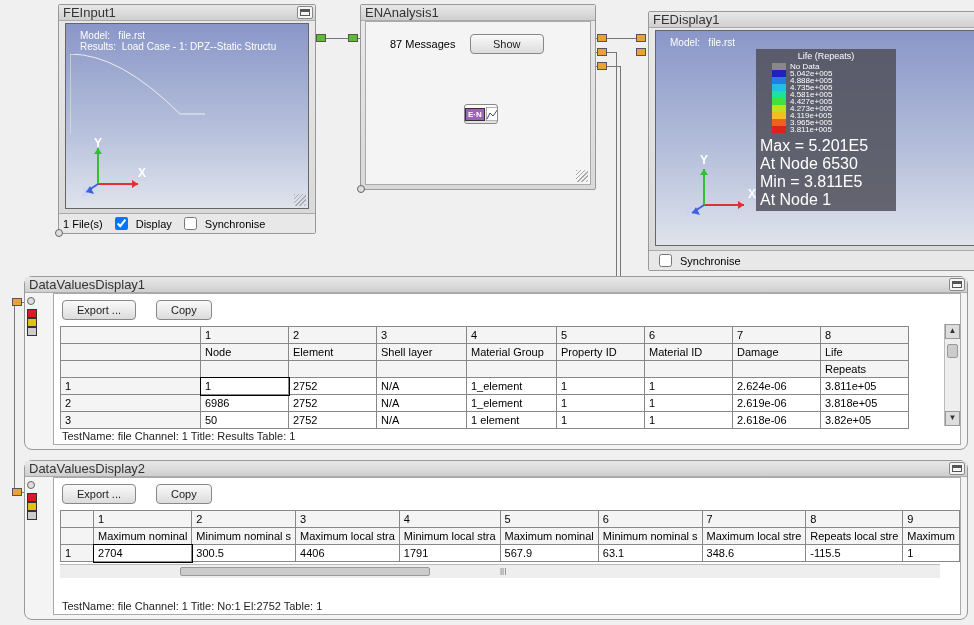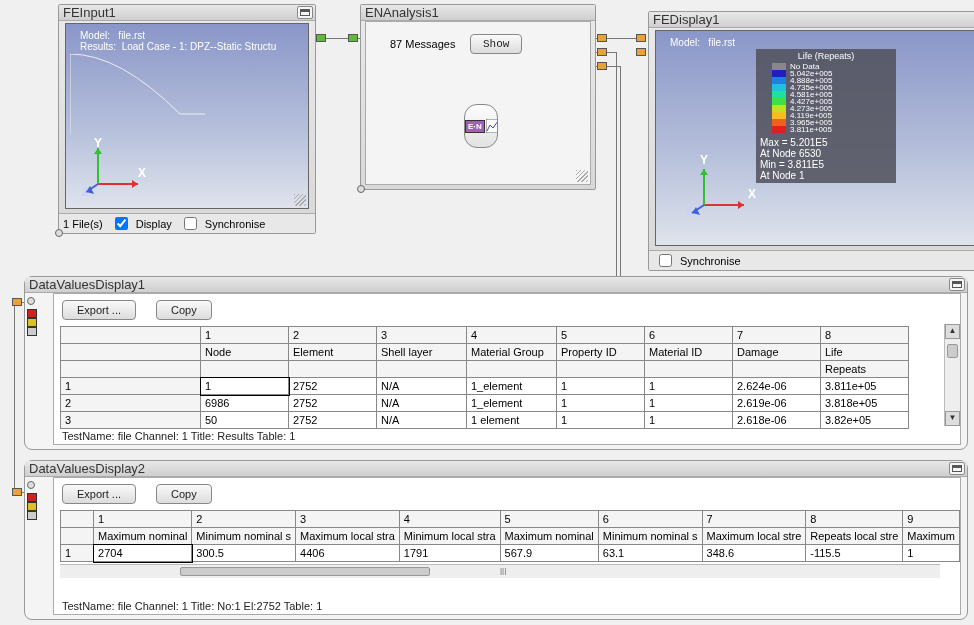--- a/index.html
+++ b/index.html
@@ -41,21 +41,21 @@
   .vscroll .thumb { position: absolute; top: 20px; left: 2px; right: 2px; height: 14px; background: #ccc; border: 1px solid #999; border-radius: 2px; }
   .hscroll { position: absolute; left: 0; right: 0; bottom: 0; height: 14px; background: #eee; border-top: 1px solid #bbb; }
   .hscroll .thumb { position: absolute; top: 2px; left: 120px; width: 250px; height: 9px; background: #ccc; border: 1px solid #999; border-radius: 2px; }
   
   .legend-box { position: absolute; background: rgba(80,80,90,0.85); color: #fff; font-size: 9px; padding: 2px 4px; }
   .legend-bar { display: flex; flex-direction: column; width: 14px; }
   .legend-bar div { height: 7px; }
   .wire { position: absolute; border-top: 1px solid #777; height: 0; }
   .wire-v { position: absolute; border-left: 1px solid #777; width: 0; }
   .corner-grip { position: absolute; right: 2px; bottom: 2px; width: 12px; height: 12px; background: repeating-linear-gradient(135deg,#aaa,#aaa 1px,transparent 1px,transparent 3px); }
-  .icon-box { width: 34px; height: 44px; background: linear-gradient(to bottom,#fdfdfd,#e2e2e2); border:1px solid #888; border-radius:13px; display:flex; align-items:center; }
+  .icon-box { width: 34px; height: 20px; background: linear-gradient(to bottom,#fdfdfd,#e2e2e2); border:1px solid #888; border-radius:3px; display:flex; align-items:center; }
 </style>
 </head>
 <body>
 
 <div class="wire" style="left:310px; top:38px; width:50px;"></div>
 <div class="wire" style="left:596px; top:38px; width:50px;"></div>
 <div class="wire" style="left:596px; top:52px; width:20px;"></div>
 <div class="wire-v" style="left:616px; top:52px; height:250px;"></div>
 <div class="wire" style="left:14px; top:302px; width:602px;"></div>
 <div class="wire-v" style="left:14px; top:302px; height:190px;"></div>
@@ -99,21 +99,21 @@
     <span>Synchronise</span>
   </div>
   <div class="dot-port" style="left:-4px; top:224px;"></div>
 </div>
 <div class="port green" style="left:316px; top:34px;"></div>
 
 <div class="panel" style="left:360px; top:4px; width:236px; height:186px;">
   <div class="panel-title"><span>ENAnalysis1</span></div>
   <div style="position:absolute; top:16px; left:4px; right:4px; bottom:4px; background:#f4f4f4; border:1px solid #aaa;">
     <div style="position:absolute; top:16px; left:24px; font-size:11px;">87 Messages</div>
-    <button class="btn" style="position:absolute; top:12px; left:104px; padding:3px 12px;font-family:Liberation Mono, monospace;">Show</button>
+    <button class="btn" style="position:absolute; top:12px; left:104px; padding:3px 22px;">Show</button>
     <div class="icon-box" style="position:absolute; top:82px; left:98px;">
       <div style="background:#a060c0; color:#fff; font-size:8px; font-weight:bold; padding:1px 2px; border:1px solid #333; margin-right:1px;">E·N</div>
       <svg width="14" height="14">
           <rect x="0" y="0" width="14" height="14" fill="#fff" stroke="#666"></rect>
           <path d="M1 12 L4 6 L7 9 L12 2" stroke="#44a" fill="none"></path>
         </svg>
     </div>
     <div class="corner-grip"></div>
   </div>
   <div class="dot-port" style="left:-4px; bottom:-4px;"></div>
@@ -153,21 +153,21 @@
           <div>4.888e+005</div>
           <div>4.735e+005</div>
           <div>4.581e+005</div>
           <div>4.427e+005</div>
           <div>4.273e+005</div>
           <div>4.119e+005</div>
           <div>3.965e+005</div>
           <div>3.811e+005</div>
         </div>
       </div>
-      <div style="margin-top:4px; font-size:10px;">
+      <div style="margin-top:4px; font-size:16px;">
         <div>Max = 5.201E5</div>
         <div>At Node 6530</div>
         <div>Min = 3.811E5</div>
         <div>At Node 1</div>
       </div>
     </div>
 
     <svg style="position:absolute; bottom:22px; left:30px;" width="70" height="60">
       <line x1="18" y1="42" x2="58" y2="42" stroke="#e03030" stroke-width="2"></line>
         <polygon points="58,42 52,38 52,46" fill="#e03030"></polygon>

